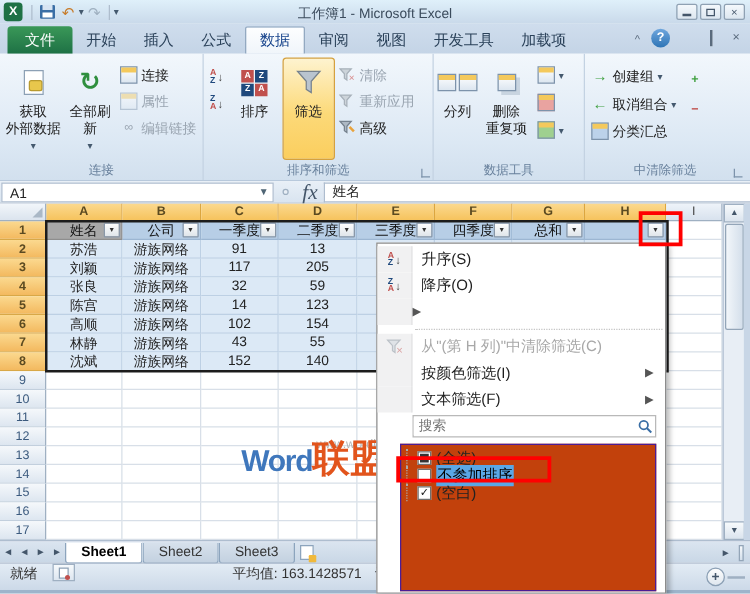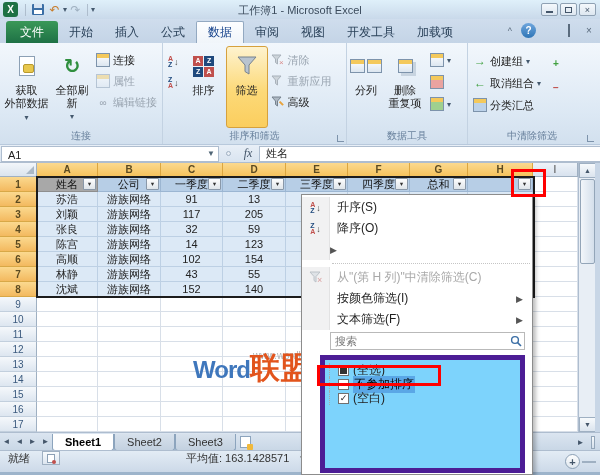--- a/index.html
+++ b/index.html
@@ -56,21 +56,21 @@
 .tblico:before{content:"";position:absolute;top:0;left:0;right:0;height:4px;background:#f4c95c}
 .arrico{font-size:12px;font-weight:bold}
 
 #fbar{position:absolute;left:0;top:145px;width:600px;height:18px;background:linear-gradient(#e8eff7,#d9e4f0);border-bottom:1px solid #aebdcf;display:flex;align-items:center}
 .namebox{width:218px;height:16px;background:#fff;border:1px solid #aebdcf;margin-left:1px;display:flex;align-items:flex-end;padding-left:6px;position:relative}
 .namebox .nbv{flex:1}
 .nbdrop{width:14px;height:14px;display:flex;align-items:center;justify-content:center;font-size:8px;color:#4f6residue5}
 .nbdrop{color:#4f6575}
 .fsep{width:18px;display:flex;align-items:center;justify-content:center}
 .fsep i{width:5px;height:5px;border:1px solid #9fb0c2;border-radius:50%;background:#e8eef5}
-.fx{font-style:italic;font-family:"Liberation Serif","DejaVu Serif",serif;color:#44566a;font-size:12px;width:22px;text-align:center}
+.fx{font-style:italic;font-family:"Liberation Serif","DejaVu Serif",serif;color:#44566a;font-size:17px;width:22px;text-align:center}
 .fval{flex:1;height:16px;background:#fff;border:1px solid #aebdcf;border-right:none;display:flex;align-items:center;padding-left:6px}
 
 #grid{position:absolute;left:0;top:163px;width:600px;height:269px;background:#fff;z-index:1}
 .colhdr{display:flex;height:14px}
 .corner{width:37px;height:14px;background:linear-gradient(#f2f6fa,#dbe4ee);border-right:1px solid #9fb0c2;border-bottom:1px solid #9fb0c2;position:relative}
 .tri{position:absolute;right:2px;bottom:2px;width:0;height:0;border-left:8px solid transparent;border-bottom:8px solid #aab8c6}
 .ch{height:14px;display:flex;align-items:center;justify-content:center;font-size:10px;color:#444;
  background:linear-gradient(#eef3f9,#d8e2ee);border-right:1px solid #9fb0c2;border-bottom:1px solid #9fb0c2}
 .ch.selch{background:linear-gradient(#fbd98f,#f6c35d);border-right:1px solid #dca63f;border-bottom:1px solid #c99632;color:#5b4a21;font-weight:bold}
 .r{display:flex;height:15px}
@@ -123,21 +123,21 @@
 .mi{display:flex;align-items:center;height:21px;flex:none;color:#1e1e1e}
 .mi .ic{width:28px;align-self:stretch;background:#f1f1f2;border-right:1px solid #e2e2e3;display:flex;align-items:center;justify-content:center;flex:none}
 .mi .lbl{padding-left:7px;flex:1;white-space:nowrap}
 .mi .sub{width:16px;font-size:9px;color:#555}
 .mi.disabled .lbl{color:#a8a8a8}
 .msep{height:3px;border-bottom:1px dotted #c5c5c5;margin:1px 2px 3px 30px;flex:none}
 .searchrow{height:22px;flex:none;display:flex;align-items:center;padding:2px 7px 2px 28px}
 .searchbox{flex:1;height:18px;border:1px solid #b9b9b9;display:flex;align-items:center;background:#fff}
 .searchbox input{flex:1;border:none;outline:none;height:14px;font-size:11px;padding-left:4px;font-family:inherit;color:#333}
 .magwrap{width:16px;display:flex;align-items:center;justify-content:center}
-.listbox{flex:1;margin:3px 7px 1px 18px;border:5px solid #4c1d95;background:#7dd3fc;padding-top:3px;overflow:hidden;position:relative}
+.listbox{flex:1;margin:3px 7px 1px 18px;border:1px solid #4c1d95;background:#c2410c;padding-top:3px;overflow:hidden;position:relative}
 .cbrow{display:flex;align-items:center;height:14px;padding-left:4px;position:relative}
 .treec{width:8px;height:100%;border-left:1px dotted #aaa;margin-right:1px}
 .cb{width:11px;height:11px;border:1px solid #707070;background:#fff;flex:none;display:flex;align-items:center;justify-content:center;margin-right:4px}
 .cb .fill{width:7px;height:7px;background:#333}
 .cb .chk{font-size:9px;color:#222;line-height:9px}
 .cbrow .clabel{white-space:nowrap}
 .cbrow.hl .clabel{background:#5aa7e6;color:#000;padding:0 1px}
 
 .redbox{position:absolute;border:3px solid #f00;z-index:60;pointer-events:none}
 #redbox-h{left:511px;top:169px;width:35px;height:28px}

